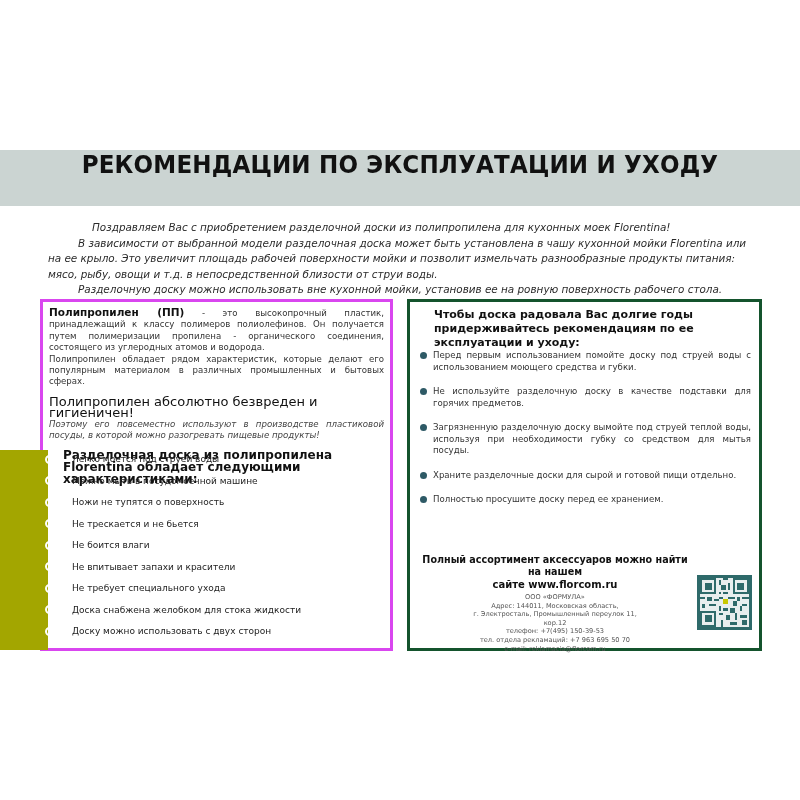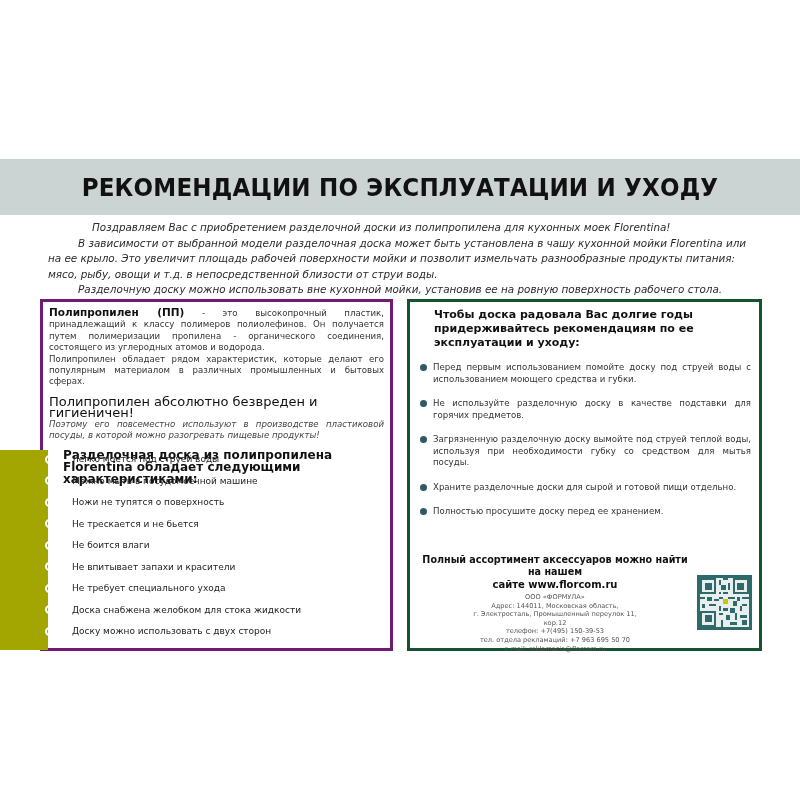--- a/index.html
+++ b/index.html
@@ -1,43 +1,43 @@
 <!DOCTYPE html>
 <html><head>
 <meta charset="utf-8">
 <style>
   * { box-sizing: border-box; margin: 0; padding: 0; }
   html, body { width: 800px; height: 800px; background: #ffffff; overflow: hidden; }
   body { position: relative; font-family: "DejaVu Sans", sans-serif; color: #1a1a1a; }
 
   .banner {
-    position: absolute; left: 0; top: 159px; width: 800px; height: 56px;
+    position: absolute; left: 0; top: 150px; width: 800px; height: 56px;
     background: #cbd4d2;
-    display: flex; align-items: center; justify-content: center;
+    display: flex; align-items: flex-start; justify-content: center;
   }
   .banner h1 {
     font-family: "DejaVu Sans", sans-serif; font-weight: 700; font-size: 25px;
     letter-spacing: 0.2px; color: #111; transform: scaleX(0.92);
   }
 
   .intro {
     position: absolute; left: 48px; top: 220px; width: 710px;
     font-style: italic; font-size: 10.4px; line-height: 15.5px; color: #2a2a2a;
   }
   .intro p { margin: 0; }
   .intro .indent { text-indent: 30px; }
 
   .olive-block {
     position: absolute; left: 0; top: 450px; width: 48px; height: 200px;
     background: #a3a600;
   }
 
   .left-box {
     position: absolute; left: 40px; top: 299px; width: 353px; height: 352px;
-    border: 3px solid #701a75; background: #fff;
+    border: 3px solid #d946ef; background: #fff;
     padding: 5px 6px 0 6px;
     font-size: 8.6px; line-height: 11.4px; color: #333;
   }
   .left-box .strong-title { font-weight: 700; font-size: 10.5px; color: #111; }
   .left-box p { text-align: justify; }
   .left-box .big-bold { font-weight: 400; font-size: 13px; color: #111; margin-top: 8px; }
   .left-box .italic-note { font-style: italic; color: #444; }
   .left-box .subhead {
     font-weight: 700; font-size: 12px; line-height: 12px; color: #111;
     margin: 8px 0 0 14px;
@@ -57,21 +57,21 @@
 
   .right-box {
     position: absolute; left: 407px; top: 299px; width: 355px; height: 352px;
     border: 3px solid #14532d; background: #fff;
     padding: 6px 8px 0 10px;
   }
   .right-box .rhead {
     font-weight: 700; font-size: 11px; line-height: 14px; color: #111;
     padding-left: 14px;
   }
-  .tips { margin-top: 12px; }
+  .tips { }
   .tip {
     display: flex; gap: 6px; font-size: 8.6px; line-height: 11.5px; color: #333;
     margin-bottom: 13px; text-align: justify;
   }
   .dot { width: 7px; height: 7px; border-radius: 50%; background: #2e5a66; flex: 0 0 auto; margin-top: 2px; }
 
   .promo {
     position: absolute; left: 10px; top: 252px; width: 270px; text-align: center;
   }
   .promo .ptitle { font-weight: 700; font-size: 9.6px; line-height: 12px; color: #111; }

